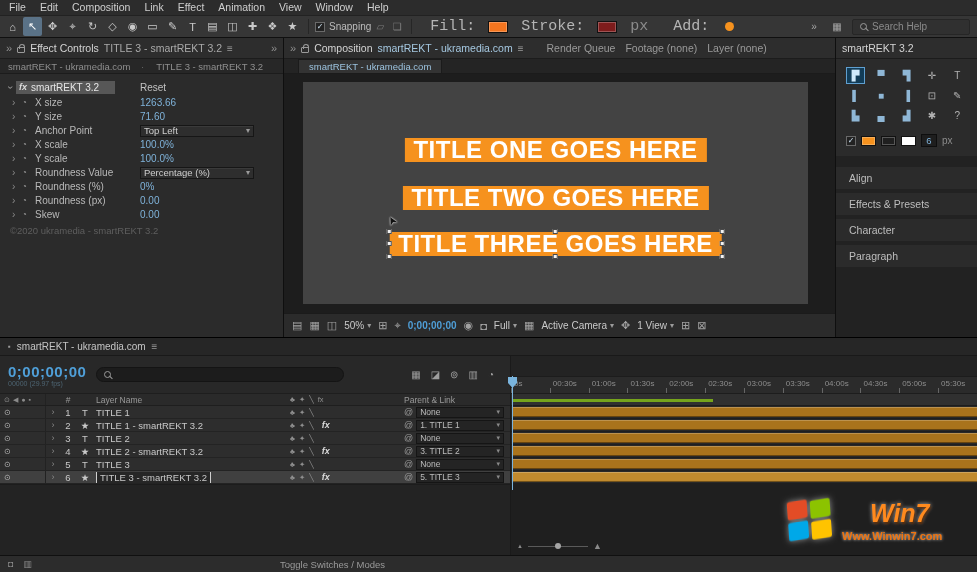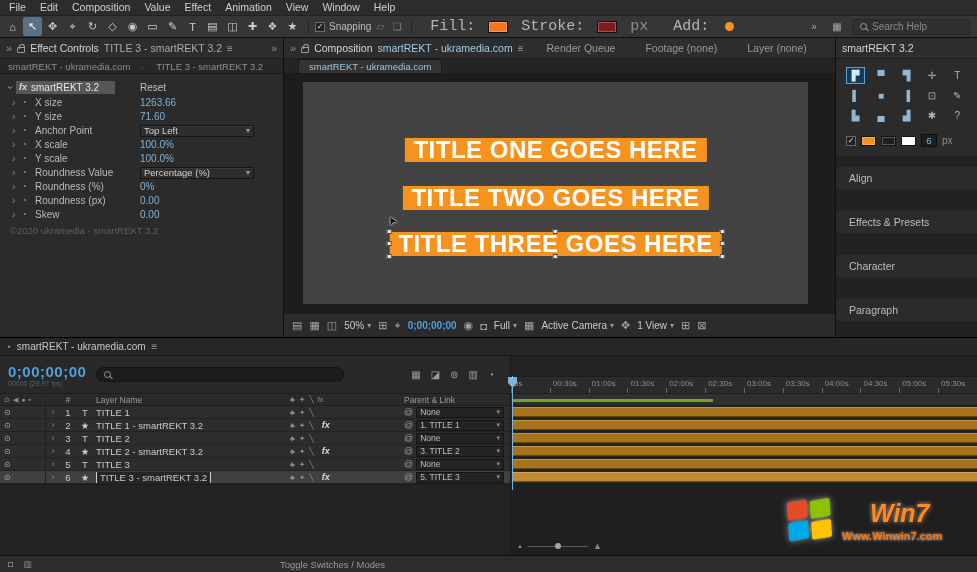--- a/index.html
+++ b/index.html
@@ -53,21 +53,21 @@
 .prow{position:relative;height:13px;display:flex;align-items:center;font-size:10px;color:#b9b9b9;padding-left:12px;margin-bottom:1px;}
 .prow .twirl{width:10px;color:#8a8a8a;font-size:10px;}
 .stopwatch{width:13px;color:#9a9a9a;font-size:8px;}
 .plabel{color:#b9b9b9;}
 .pvalue{position:absolute;left:140px;color:var(--value-blue);}
 .dropdown{position:absolute;left:140px;width:114px;height:12px;background:#2e2e2e;border:1px solid #161616;box-shadow:inset 0 1px 0 rgba(255,255,255,.06);display:flex;align-items:center;padding:0 3px;font-size:9.5px;color:#cfcfcf;}
 .dropdown::after{content:"▾";margin-left:auto;font-size:8px;color:#9a9a9a;}
 .copyright{margin-top:4px;padding-left:10px;color:#5e5e5e;font-size:9.5px;}
 
 .compname{color:#a5c8e1;}
-.ghost-tabs{display:flex;gap:30px;margin-left:18px;color:#9a9a9a;overflow:hidden;}
+.ghost-tabs{display:flex;gap:10px;margin-left:18px;color:#9a9a9a;overflow:hidden;}
 .ghost-tab{white-space:nowrap;}
 .vtabrow{height:15px;background:#242424;border-bottom:1px solid #1b1b1b;display:flex;align-items:flex-end;padding-left:14px;flex:none;}
 .vtab{height:14px;background:#333;padding:0 10px;font-size:9.5px;color:#9cc3df;display:flex;align-items:center;border:1px solid #1b1b1b;border-bottom:none;}
 .viewer{position:relative;flex:1;background:#1d1d1d;overflow:hidden;}
 .compcanvas{position:absolute;left:19px;top:8px;width:505px;height:222px;background:#434343;}
 .tbar{position:absolute;left:50%;transform:translateX(-50%);background:var(--accent-orange);color:#fff;font-weight:bold;font-size:24px;line-height:24px;letter-spacing:.5px;padding:0 9px;white-space:nowrap;}
 .handle{position:absolute;width:5px;height:5px;background:#f2f2f2;border:1px solid #4a4a4a;}
 .h-tl{left:-3px;top:-3px}.h-tc{left:50%;margin-left:-3px;top:-3px}.h-tr{right:-3px;top:-3px}
 .h-ml{left:-3px;top:50%;margin-top:-3px}.h-mr{right:-3px;top:50%;margin-top:-3px}
 .h-bl{left:-3px;bottom:-3px}.h-bc{left:50%;margin-left:-3px;bottom:-3px}.h-br{right:-3px;bottom:-3px}
@@ -79,21 +79,21 @@
 .vtc{color:var(--timecode-blue);font-weight:bold;white-space:nowrap;flex:none;}
 
 .sr-body{background:#2b2b2b;padding:6px 6px 9px;flex:none;}
 .sr-grid{display:grid;grid-template-columns:repeat(5,1fr);gap:3px 6px;padding:2px 4px;}
 .sr-ic{height:17px;display:flex;align-items:center;justify-content:center;font-size:10px;color:#8fb7d6;border:1px solid transparent;}
 .sr-ic.gray{color:#b2b2b2;}
 .sr-ic.sel{background:#123c57;border-color:#5f9fd0;color:#cfe8fa;}
 .sr-row{display:flex;align-items:center;gap:5px;margin-top:8px;padding:0 4px;}
 .sr-row .swatch{width:15px;height:10px;}
 .numbox{min-width:16px;height:13px;background:#1e1e1e;border:1px solid #0e0e0e;color:var(--value-blue);font-size:9.5px;display:flex;align-items:center;justify-content:center;padding:0 2px;}
-.sections{display:flex;flex-direction:column;gap:22px;margin-top:11px;}
+.sections{display:flex;flex-direction:column;gap:4px;margin-top:11px;}
 .section{height:22px;background:#2b2b2b;display:flex;align-items:center;padding-left:13px;font-size:10.5px;color:#bdbdbd;}
 
 .timeline{height:218px;background:#232323;display:flex;flex-direction:column;flex:none;border-top:1px solid #000;}
 .tl-tabbar{height:18px;background:#262626;display:flex;align-items:center;gap:6px;padding:0 8px;flex:none;border-bottom:1px solid #191919;font-size:10px;color:#c5c5c5;}
 .tl-tabsq{color:#9a9a9a;font-size:8px;}
 .tl-main{flex:1;display:flex;min-height:0;}
 .tl-left{width:510px;flex:none;display:flex;flex-direction:column;background:#282828;}
 .tl-right{flex:1;position:relative;display:flex;flex-direction:column;background:#232323;border-left:1px solid #1a1a1a;min-width:0;}
 .tl-controls{height:37px;display:flex;align-items:center;gap:10px;padding:0 8px;flex:none;}
 .tc-block{display:flex;flex-direction:column;justify-content:center;}
@@ -155,21 +155,21 @@
 </style>
 </head>
 <body>
 
 <div class="app">
 
   <div class="menubar">
       <div class="menu-item">File</div>
       <div class="menu-item">Edit</div>
       <div class="menu-item">Composition</div>
-      <div class="menu-item">Value</div>
+      <div class="menu-item">Link</div>
       <div class="menu-item">Effect</div>
       <div class="menu-item">Animation</div>
       <div class="menu-item">View</div>
       <div class="menu-item">Window</div>
       <div class="menu-item">Help</div>
     </div>
 
   <div class="toolbar">
     <div class="tool-strip">
         <div class="tool">⌂</div>

